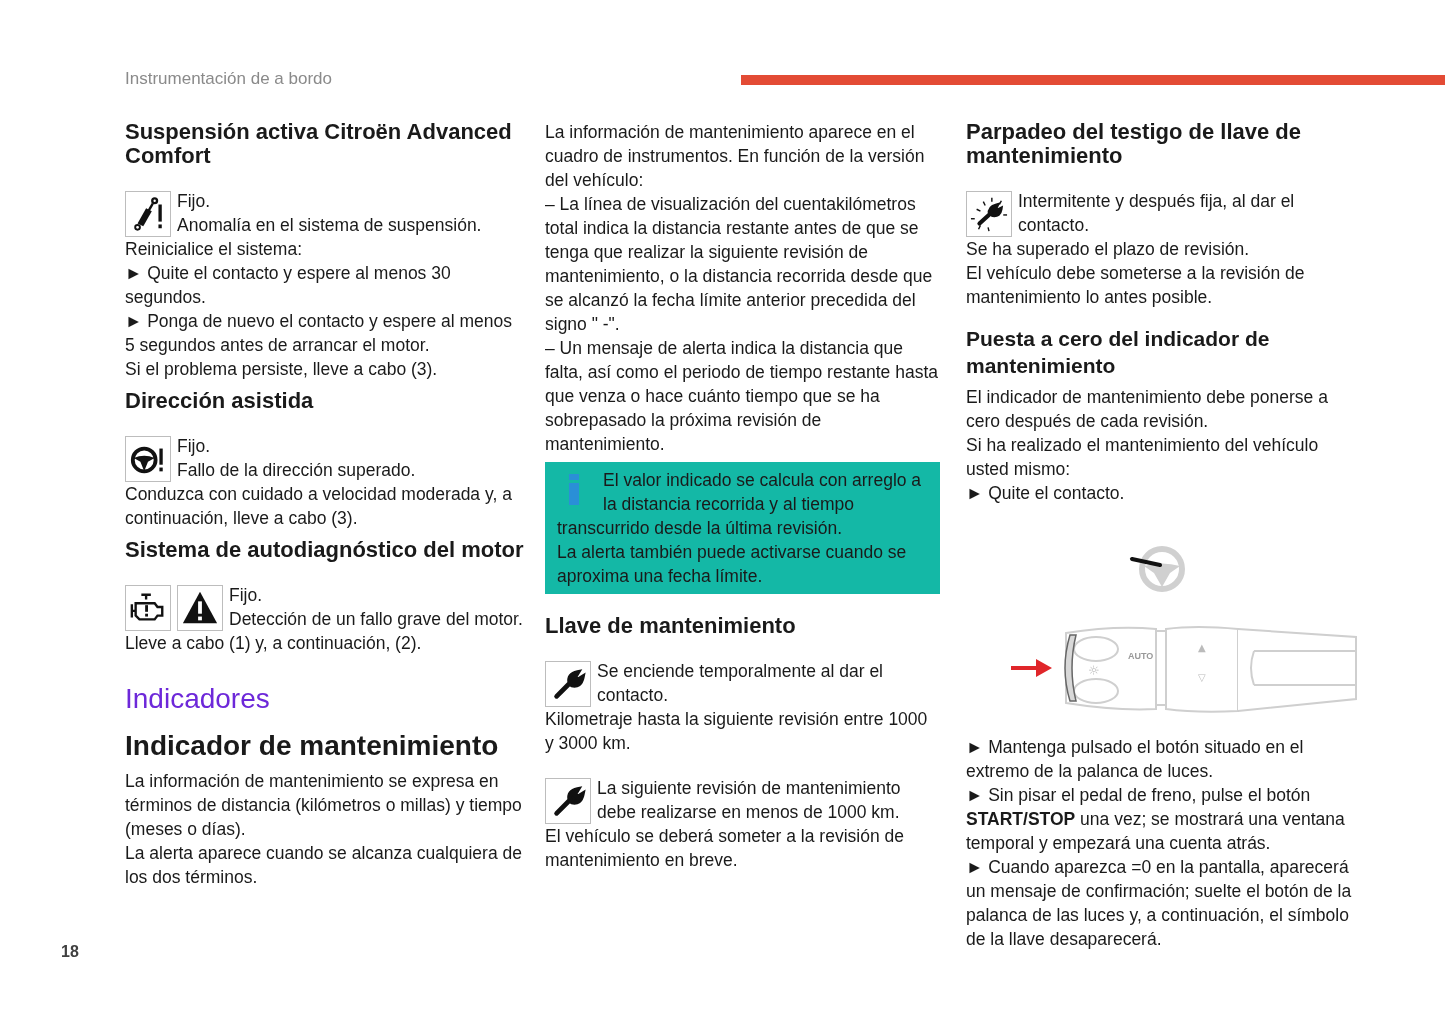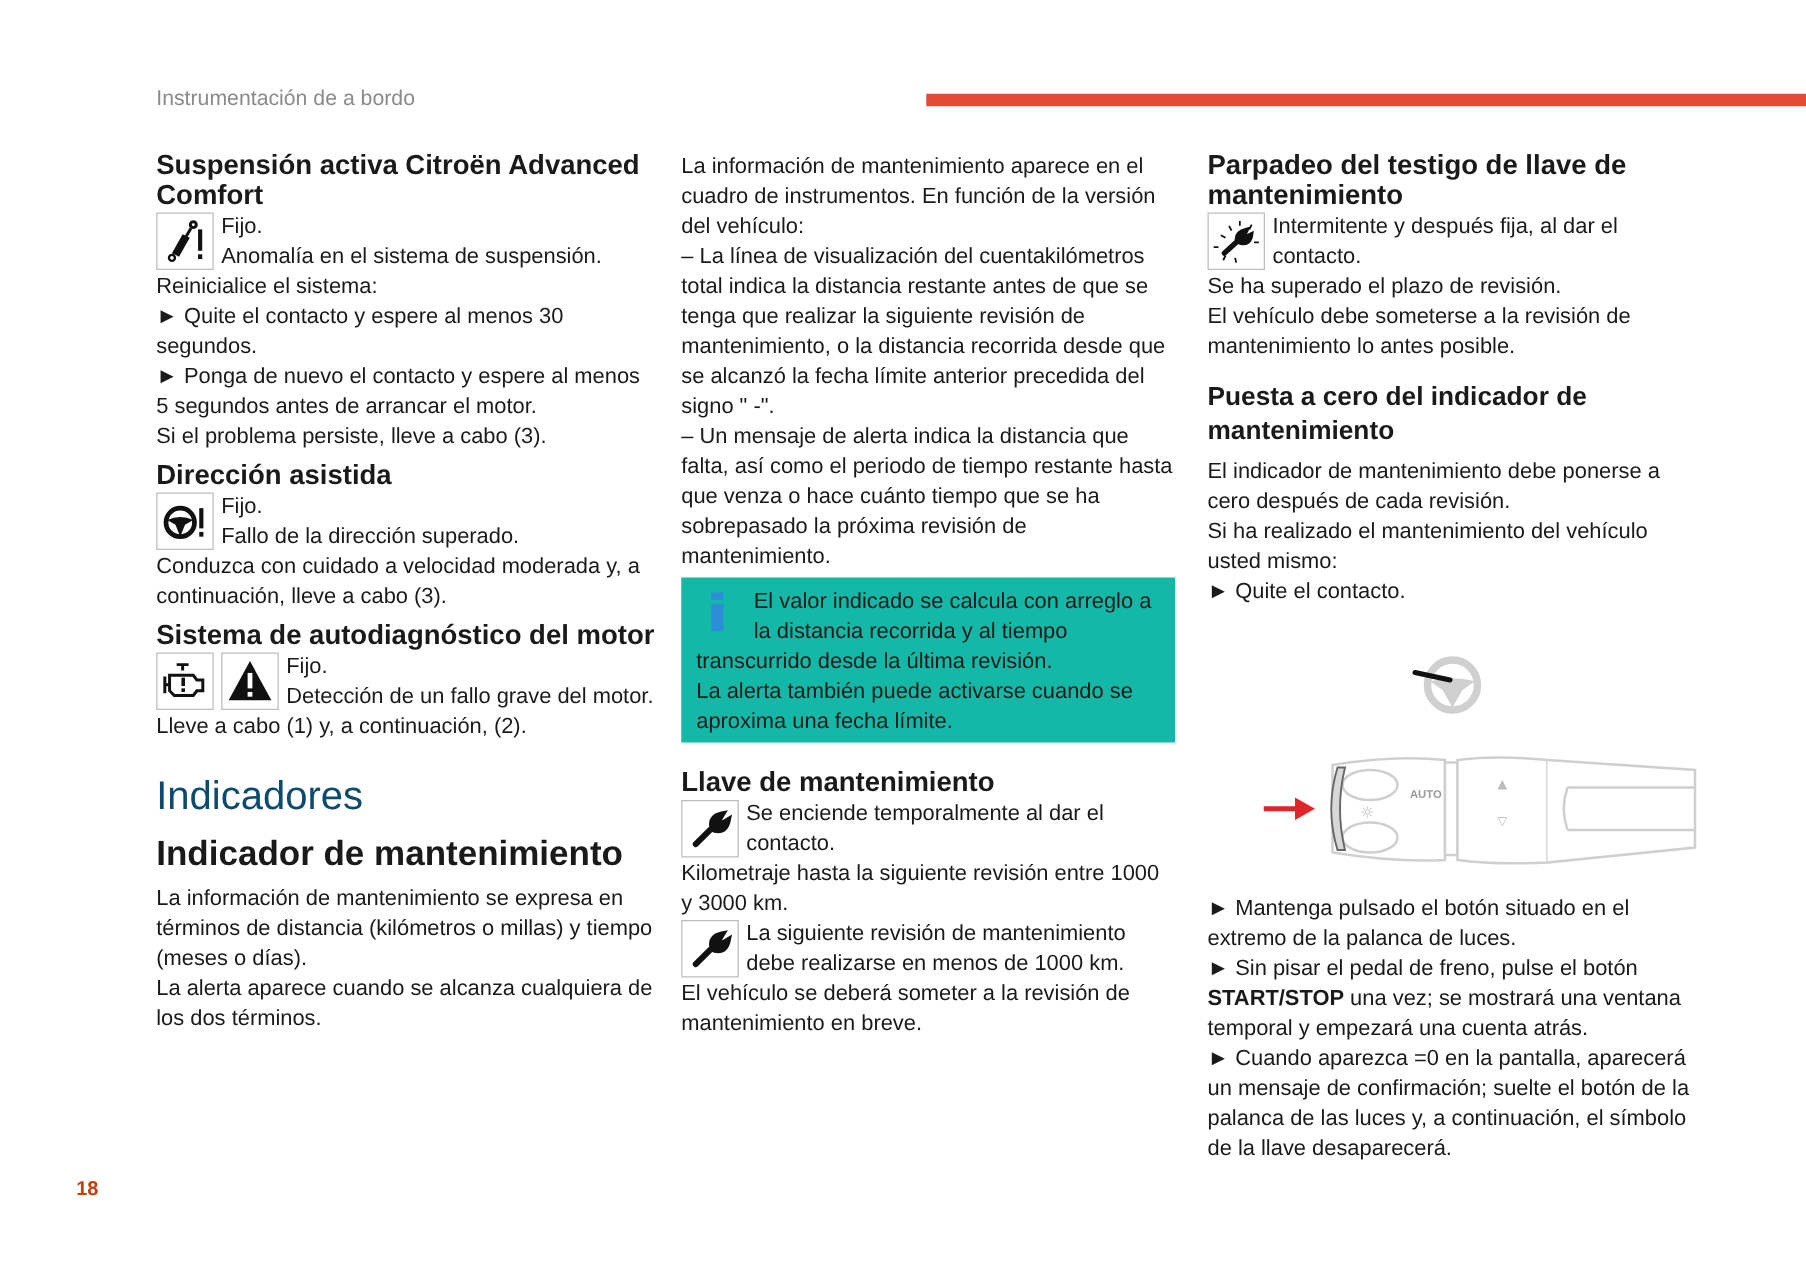--- a/index.html
+++ b/index.html
@@ -1,30 +1,30 @@
 <!DOCTYPE html>
 <html><head>
 <meta charset="utf-8">
 <style>
   html,body{margin:0;padding:0;background:#fff;}
   body{width:1445px;height:1019px;position:relative;overflow:hidden;font-family:"Liberation Sans",sans-serif;color:#1a1a1a;}
   .hdr{position:absolute;left:125px;top:69px;font-size:17px;color:#8a8a8a;}
   .redbar{position:absolute;left:741px;top:75px;width:704px;height:10px;background:#e34b35;}
-  .pnum{position:absolute;left:61px;top:943px;font-size:16px;font-weight:bold;color:#c2410c;}
+  .pnum{position:absolute;left:61px;top:943px;font-size:16px;font-weight:bold;color:#404040;}
   .col{position:absolute;top:120px;font-size:17.5px;line-height:24px;}
   .c1{left:125px;width:400px;}
   .c2{left:545px;width:395px;}
   .c3{left:966px;width:395px;}
   h3{font-size:22px;font-weight:bold;margin:0;line-height:24px;}
   p{margin:0;}
-  .ib{display:flex;align-items:flex-start;}
+  .ib{display:flex;align-items:flex-start;margin-top:21px;}
   .icons{display:flex;gap:6px;margin-right:6px;}
   .ico{width:46px;height:46px;border:1px solid #bdbdbd;display:flex;align-items:center;justify-content:center;box-sizing:border-box;margin-top:2px;}
   .ico svg{width:38px;height:38px;}
-  .sec-h{font-size:32px;color:#0c4a6e;margin:24px 0 10px 0;line-height:40px;}
+  .sec-h{font-size:28px;color:#6d28d9;margin:24px 0 10px 0;line-height:40px;}
   .big-h{font-size:28px;font-weight:bold;margin:0 0 6px 0;line-height:34px;}
   .sub-h{font-size:21px;font-weight:bold;line-height:27px;margin:0 0 6px 0;}
   .info{background:#14b8a6;padding:6px 12px;margin:6px 0 20px 0;}
   .info-ic{float:left;width:14px;height:32px;margin:6px 22px 0 10px;position:relative;}
   .info-ic::before{content:"";position:absolute;left:2px;top:0;width:10px;height:6px;background:#2a8fd7;}
   .info-ic::after{content:"";position:absolute;left:2px;top:9px;width:10px;height:22px;background:#2a8fd7;}
   .gap8{height:8px;}
   .illus{margin:28px 0 16px 0;width:395px;height:180px;}
 </style>
 </head>

